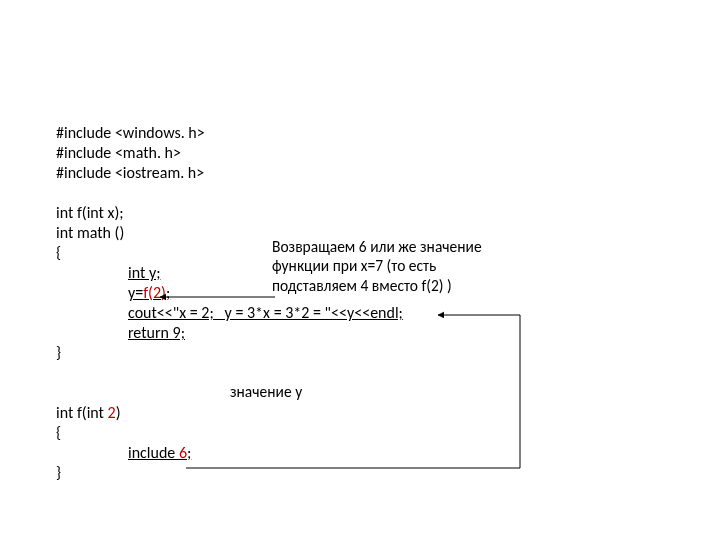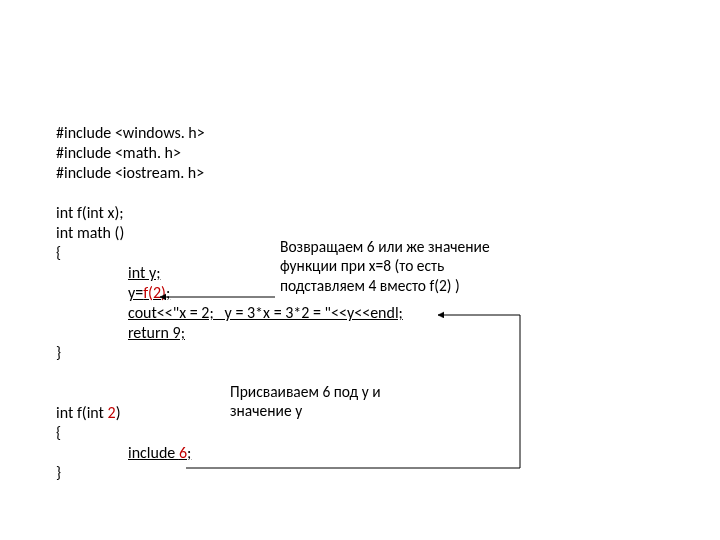--- a/index.html
+++ b/index.html
@@ -65,28 +65,27 @@
   <div class="row indent1">return 9;</div>
   <div class="row">}</div>
   <div class="row">&nbsp;</div>
   <div class="row">&nbsp;</div>
   <div class="row"><span>int f(int </span><span class="red">2</span><span>)</span></div>
   <div class="row">{</div>
   <div class="row indent1"><span>include </span><span class="red">6</span><span>;</span></div>
   <div class="row">}</div>
 </div>
 
-<div class="annotation" style="left:280px; top:237px; width:270px;">
+<div class="annotation" style="left:272px; top:237px; width:270px;">
   <div>Возвращаем 6 или же значение</div>
-  <div>функции при x=8 (то есть</div>
+  <div>функции при x=7 (то есть</div>
   <div>подставляем 4 вместо f(2) )</div>
 </div>
 
 <div class="annotation" style="left:230px; top:382px; width:250px;">
-  <div>Присваиваем 6 под y и</div>
   <div>значение y</div>
 </div>
 
 <svg class="arrow-wrap" width="720" height="540" style="left:0;top:0">
   <defs>
     <marker id="ah" markerWidth="8" markerHeight="8" refX="6" refY="3" orient="auto">
       <path d="M0,0 L6,3 L0,6 Z" class="arrow-head"></path>
     </marker>
   </defs>
 

